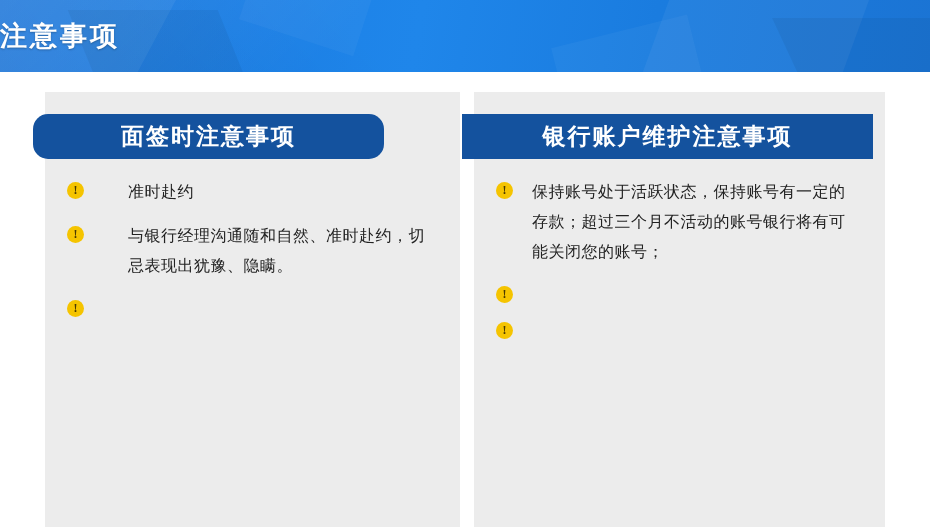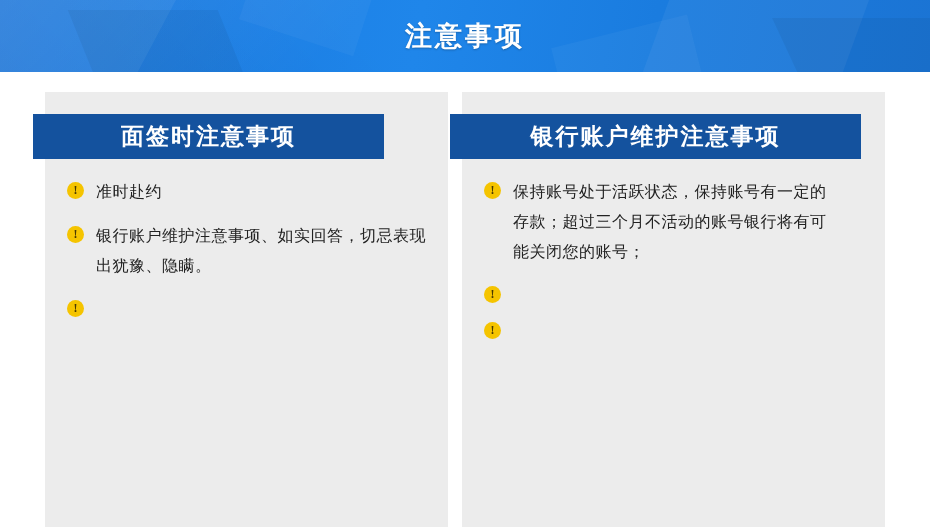--- a/index.html
+++ b/index.html
@@ -69,21 +69,20 @@
     left: 560px; top: 30px;
     width: 140px; height: 90px;
     transform: rotate(-14deg);
     background: rgba(255,255,255,0.04);
   }
   .banner-title {
     position: absolute;
     left: 0; right: 0; top: 0;
     height: 72px;
     line-height: 72px;
-    text-align: center;
     color: #ffffff;
     font-size: 27px;
     font-weight: bold;
     letter-spacing: 3px;
     text-shadow: 0 1px 2px rgba(0,0,0,0.25);
   }
   
   .content {
     position: relative;
     padding: 20px 45px 0 45px;
@@ -107,21 +106,21 @@
   }
   .card-header {
     position: relative;
     background: #14529e;
     height: 45px;
     margin-left: -12px;
     display: flex;
     align-items: center;
     justify-content: center;
   }
-  .card.left .card-header { width: 351px; }
+  .card.left .card-header { width: 351px; border-radius: 15px; }
   .card.right .card-header { width: 411px; }
   .card-header-text {
     color: #ffffff;
     font-size: 23px;
     font-weight: bold;
     letter-spacing: 2px;
   }
   .card-body {
     padding: 18px 22px 0 22px;
   }
@@ -144,22 +143,22 @@
     margin-top: 5px;
     margin-right: 12px;
     font-family: "Liberation Serif", serif;
   }
   .item-text {
     font-size: 16px;
     color: #222222;
     line-height: 30px;
     letter-spacing: 0.5px;
   }
-  .card.left .item-text { width: 330px; }
-  .card.right .item-text { width: 326px; }
+  .card.left .item-text { width: 330px; margin-left: 32px; }
+  .card.right .item-text { width: 326px; margin-left: 7px; }
 </style>
 </head>
 <body>
 
 <div class="page">
 
   <div class="banner">
     <div class="facet f1"></div>
     <div class="facet f2"></div>
     <div class="facet f3"></div>
@@ -175,21 +174,21 @@
       <div class="card-header">
         <span class="card-header-text">面签时注意事项</span>
       </div>
       <div class="card-body">
         <div class="item">
           <span class="warn-icon">!</span>
           <span class="item-text">准时赴约</span>
         </div>
         <div class="item">
           <span class="warn-icon">!</span>
-          <span class="item-text">银行账户维护注意事项、如实回答，切忌表现出犹豫、隐瞒。</span>
+          <span class="item-text">与银行经理沟通随和自然、准时赴约，切忌表现出犹豫、隐瞒。</span>
         </div>
         <div class="item">
           <span class="warn-icon">!</span>
         </div>
       </div>
     </div>
 
     <div class="card right">
       <div class="card-header">
         <span class="card-header-text">银行账户维护注意事项</span>

